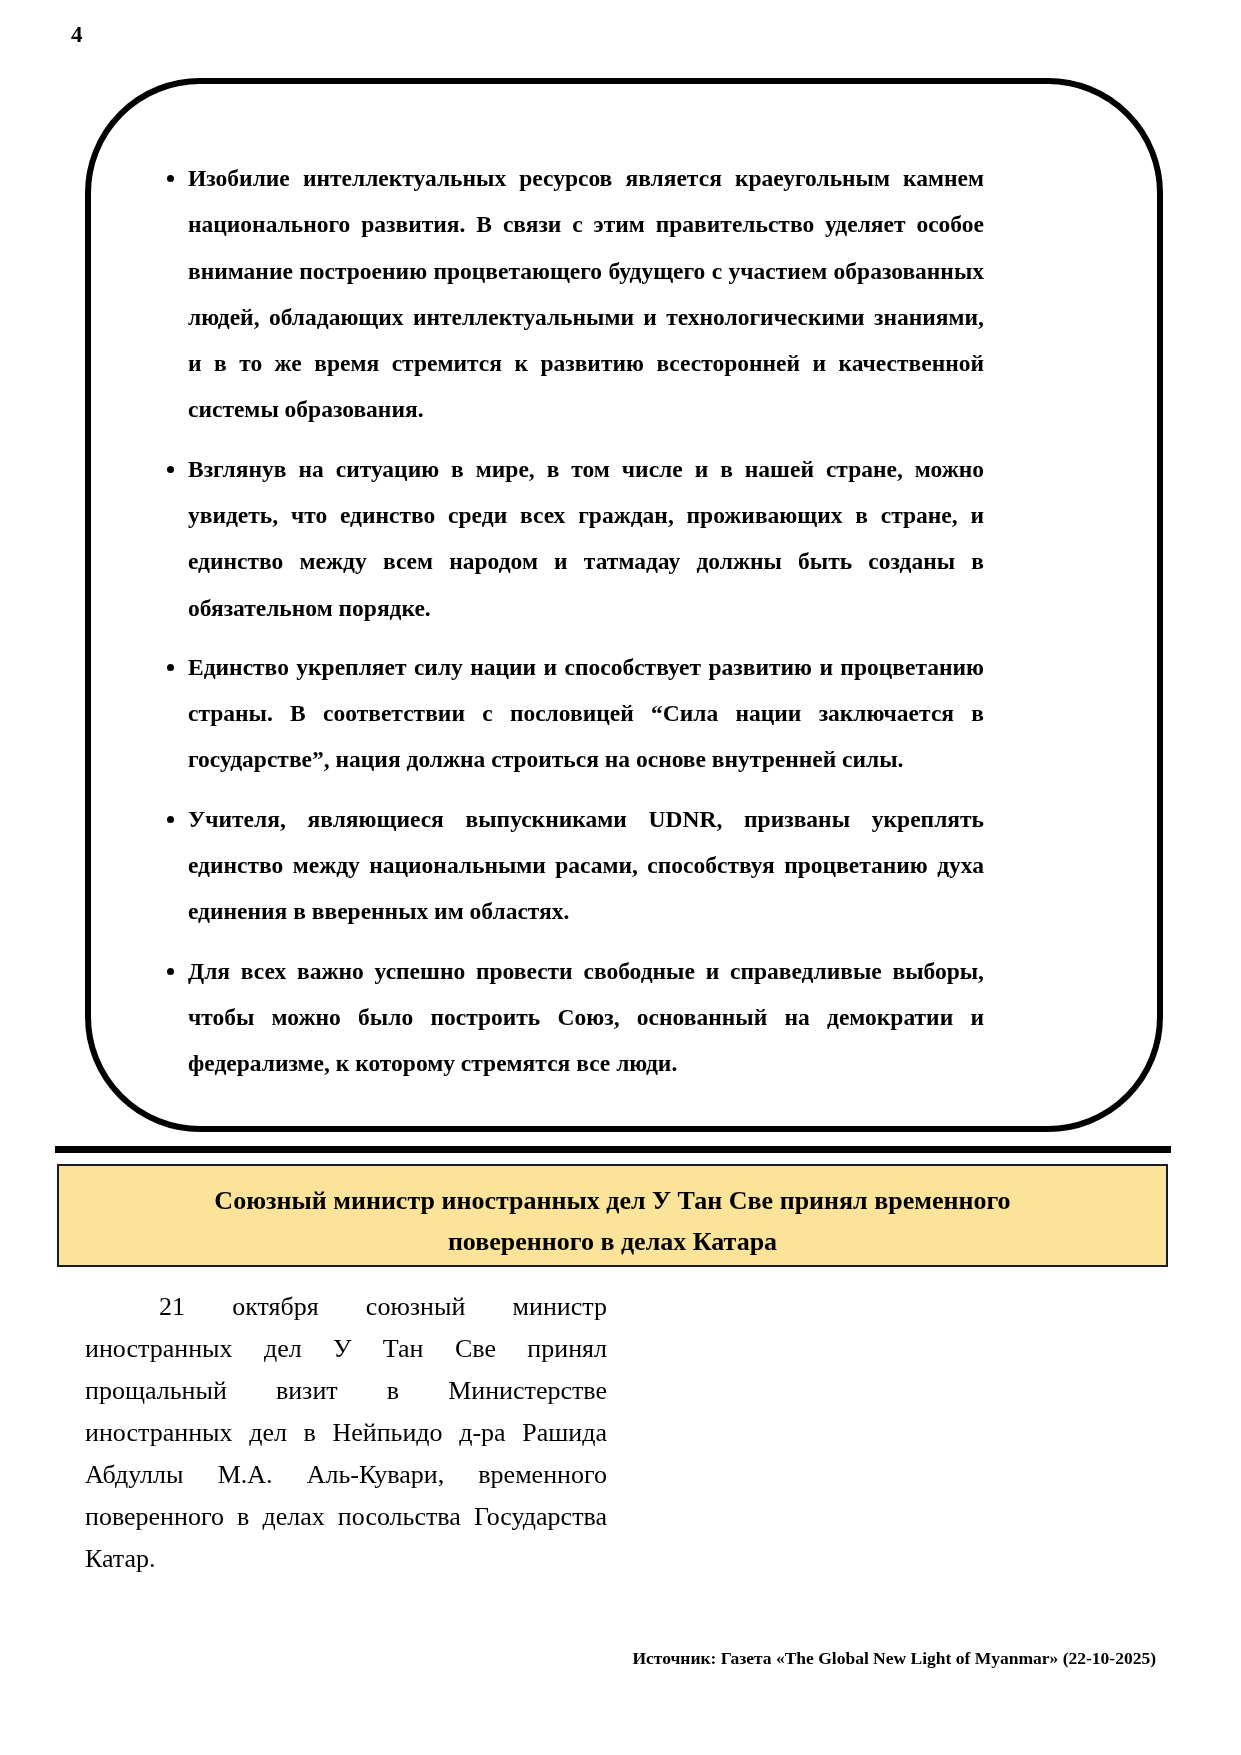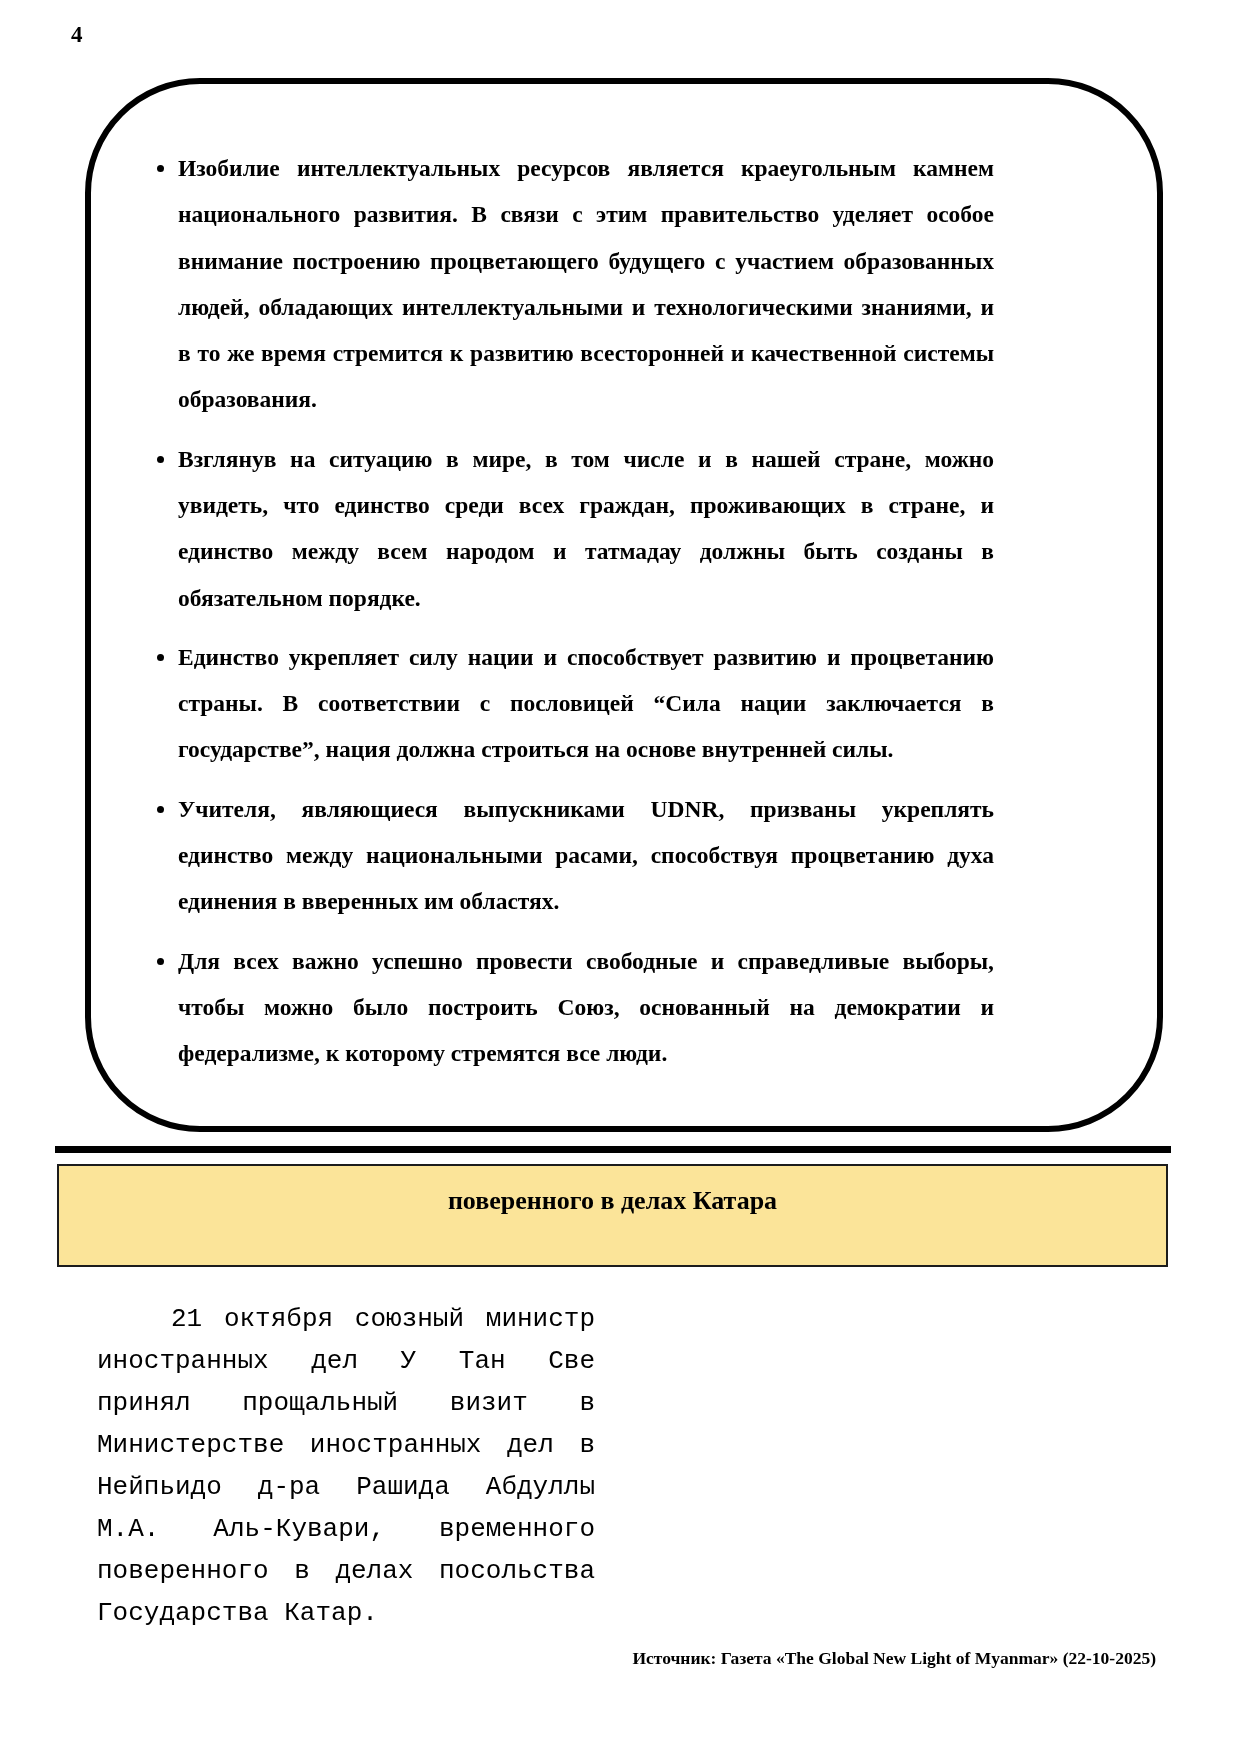--- a/index.html
+++ b/index.html
@@ -18,21 +18,21 @@
   }
 
   .round-box {
     position:absolute; left:85px; top:78px;
     width:1078px; height:1054px;
     box-sizing:border-box;
     border:6px solid #000;
     border-radius:115px;
     padding:56px 158px 0 24px;
   }
-  .round-box ul { margin:5px; padding-left:58px; }
+  .round-box ul { margin:15px; padding-left:58px; }
   .round-box li {
     font-size:23.5px; font-weight:bold;
     line-height:1.97;
     text-align:justify;
     margin-bottom:13px;
   }
 
   .divider {
     position:absolute; left:55px; top:1146px;
     width:1116px; height:7px; background:#000;
@@ -50,25 +50,24 @@
   }
 
   .columns {
     position:absolute; left:85px; top:1286px;
     width:1065px;
     display:flex;
   }
   .col-left  { width:522px; margin-right:34px; }
   .col-right { width:509px; }
   .columns p {
-    margin:12px;
+    margin:0;
     font-size:26px;
     line-height:42px;
     text-align:justify;
-    font-family:Liberation Mono, monospace;
   }
   .columns p.indent { text-indent:74px; }
   .col-left p + p { margin-top:7px; }
 
   .source-line {
     position:absolute; left:590px; top:1648px;
     width:566px;
     text-align:right;
     font-size:17.5px; font-weight:bold;
   }
@@ -84,20 +83,21 @@
     <li>Взглянув на ситуацию в мире, в том числе и в нашей стране, можно увидеть, что единство среди всех граждан, проживающих в стране, и единство между всем народом и татмадау должны быть созданы в обязательном порядке.</li>
     <li>Единство укрепляет силу нации и способствует развитию и процветанию страны. В соответствии с пословицей “Сила нации заключается в государстве”, нация должна строиться на основе внутренней силы.</li>
     <li>Учителя, являющиеся выпускниками UDNR, призваны укреплять единство между национальными расами, способствуя процветанию духа единения в вверенных им областях.</li>
     <li>Для всех важно успешно провести свободные и справедливые выборы, чтобы можно было построить Союз, основанный на демократии и федерализме, к которому стремятся все люди.</li>
   </ul>
 </div>
 
 <div class="divider"></div>
 
 <div class="article-header" style="background-color: rgb(251, 228, 153);">
+  <div>Союзный министр иностранных дел У Тан Све принял временного</div>
   <div>поверенного в делах Катара</div>
 </div>
 
 <div class="columns">
   <div class="col-left">
     <p class="indent">21 октября союзный министр иностранных дел У Тан Све принял прощальный визит в Министерстве иностранных дел в Нейпьидо д-ра Рашида Абдуллы М.А. Аль-Кувари, временного поверенного в делах посольства Государства Катар.</p>
   </div>
 </div>
 
 <div class="source-line">Источник: Газета «The Global New Light of Myanmar» (22-10-2025)</div>

